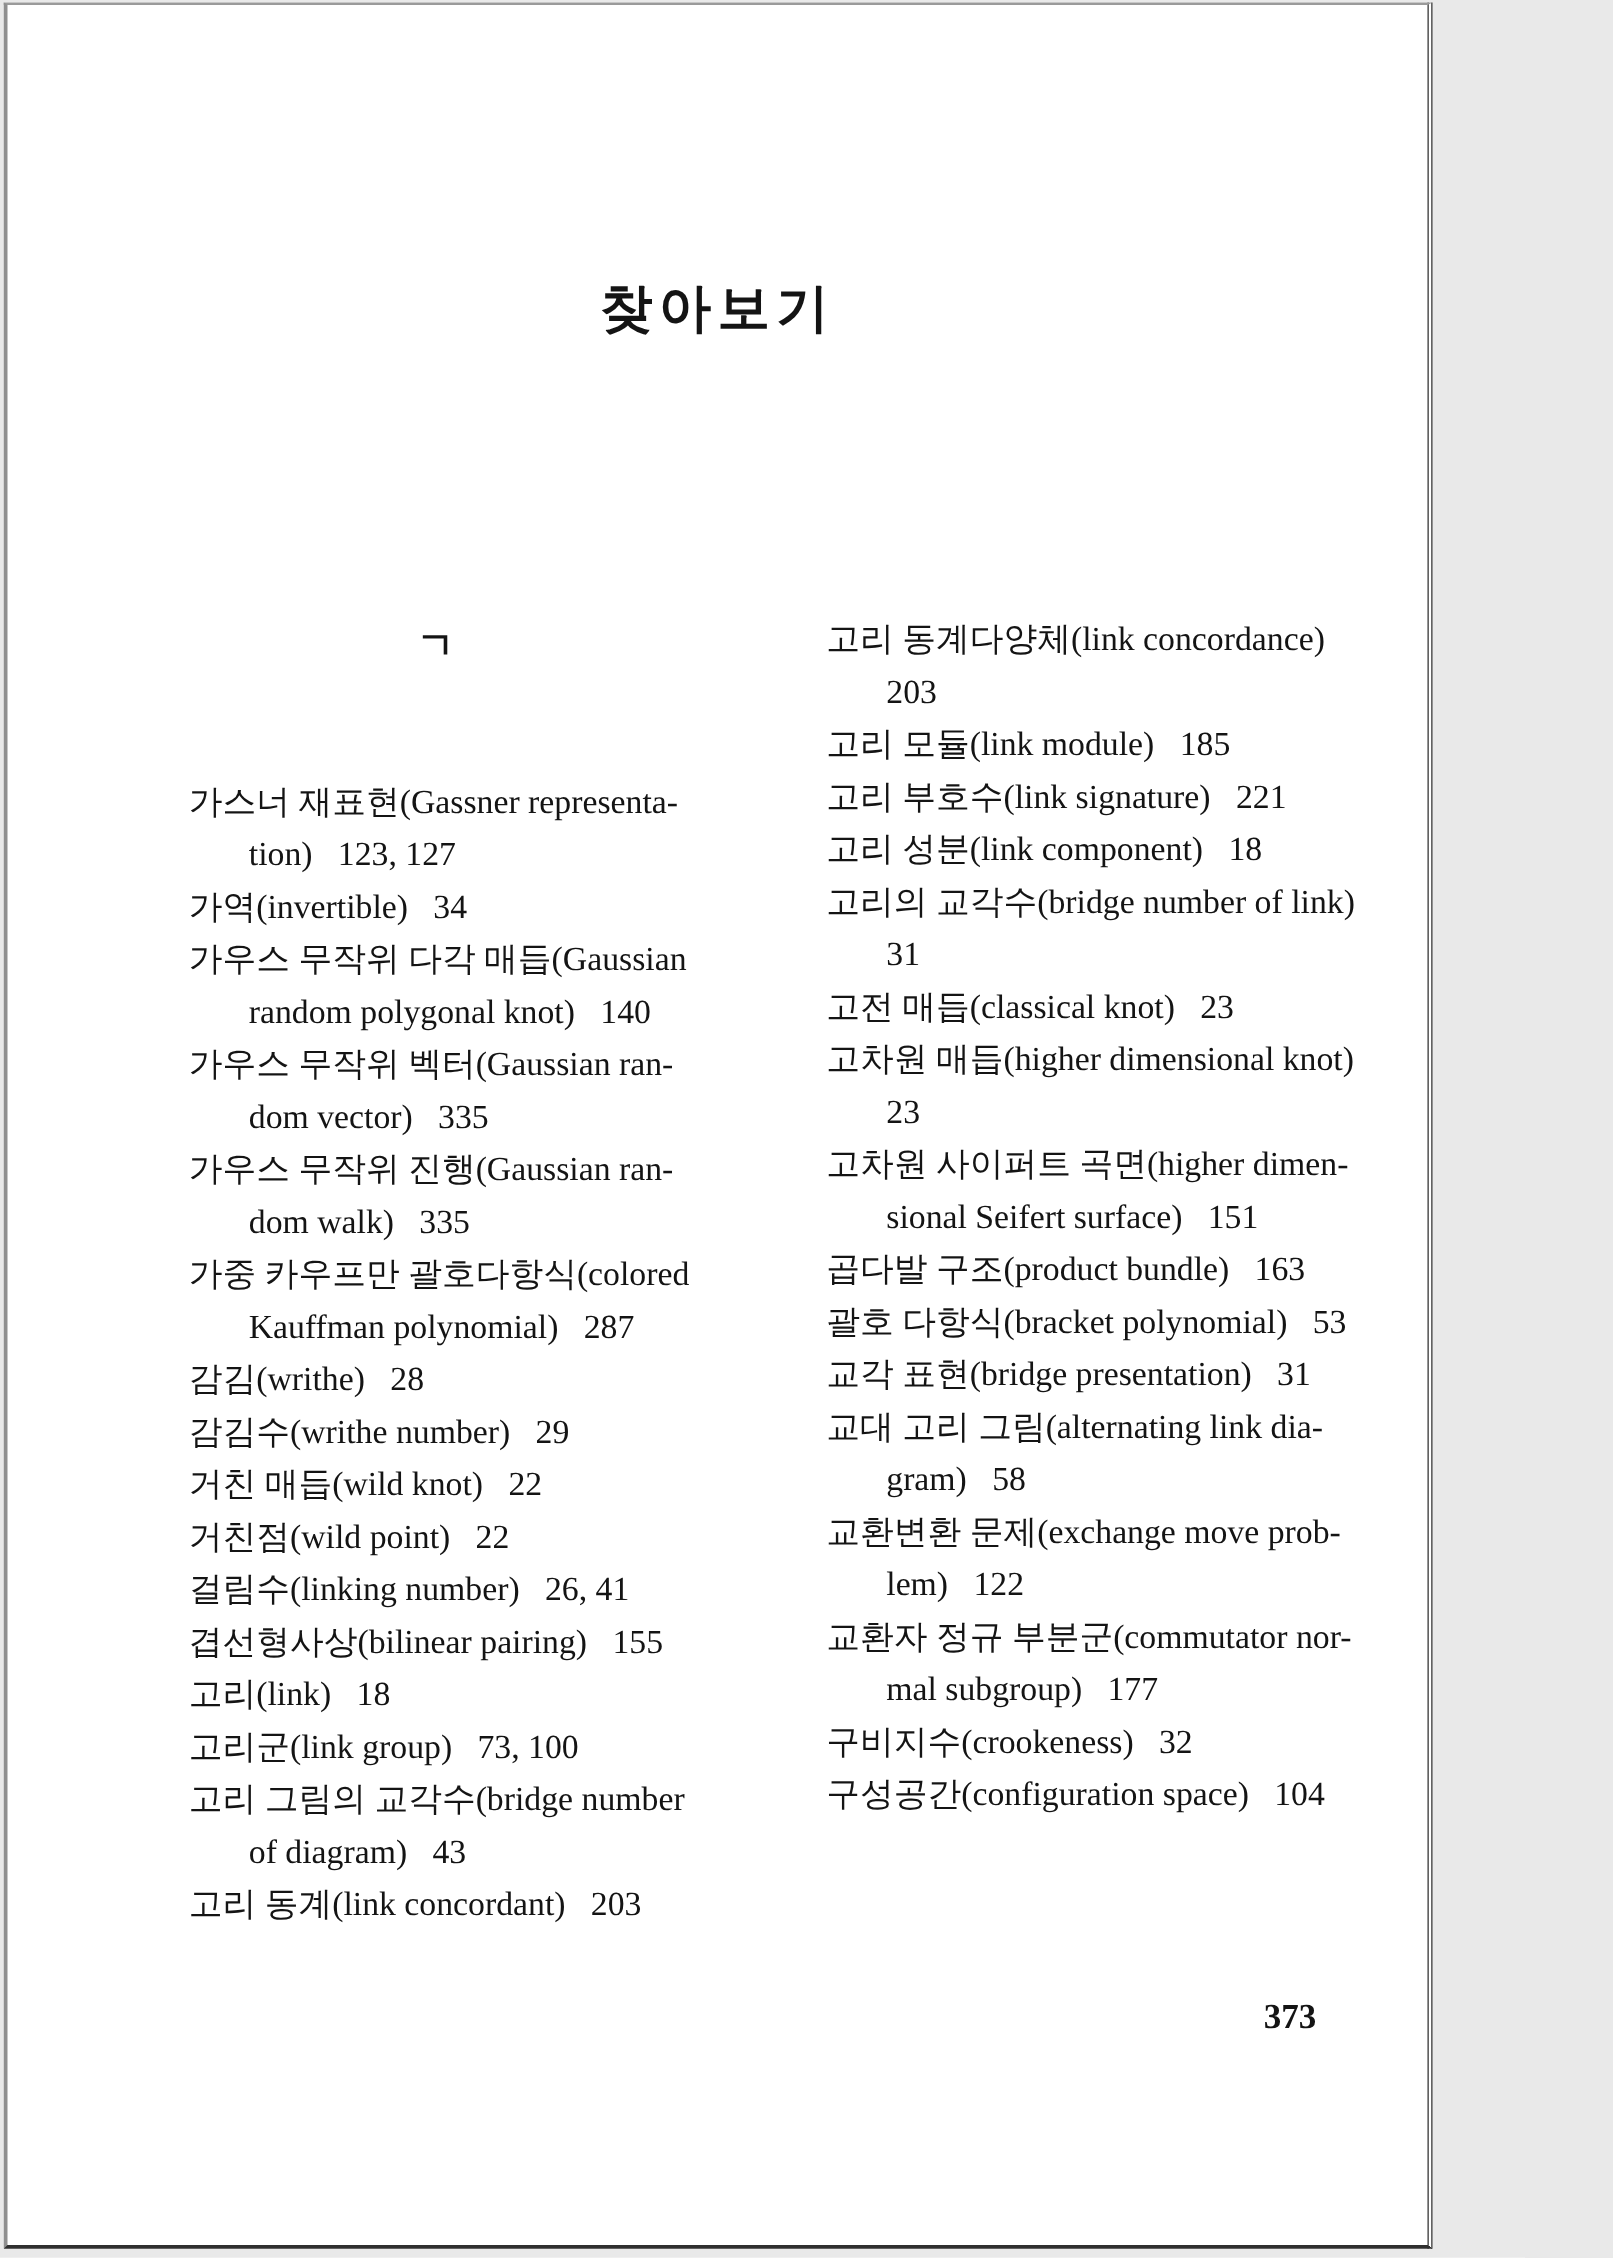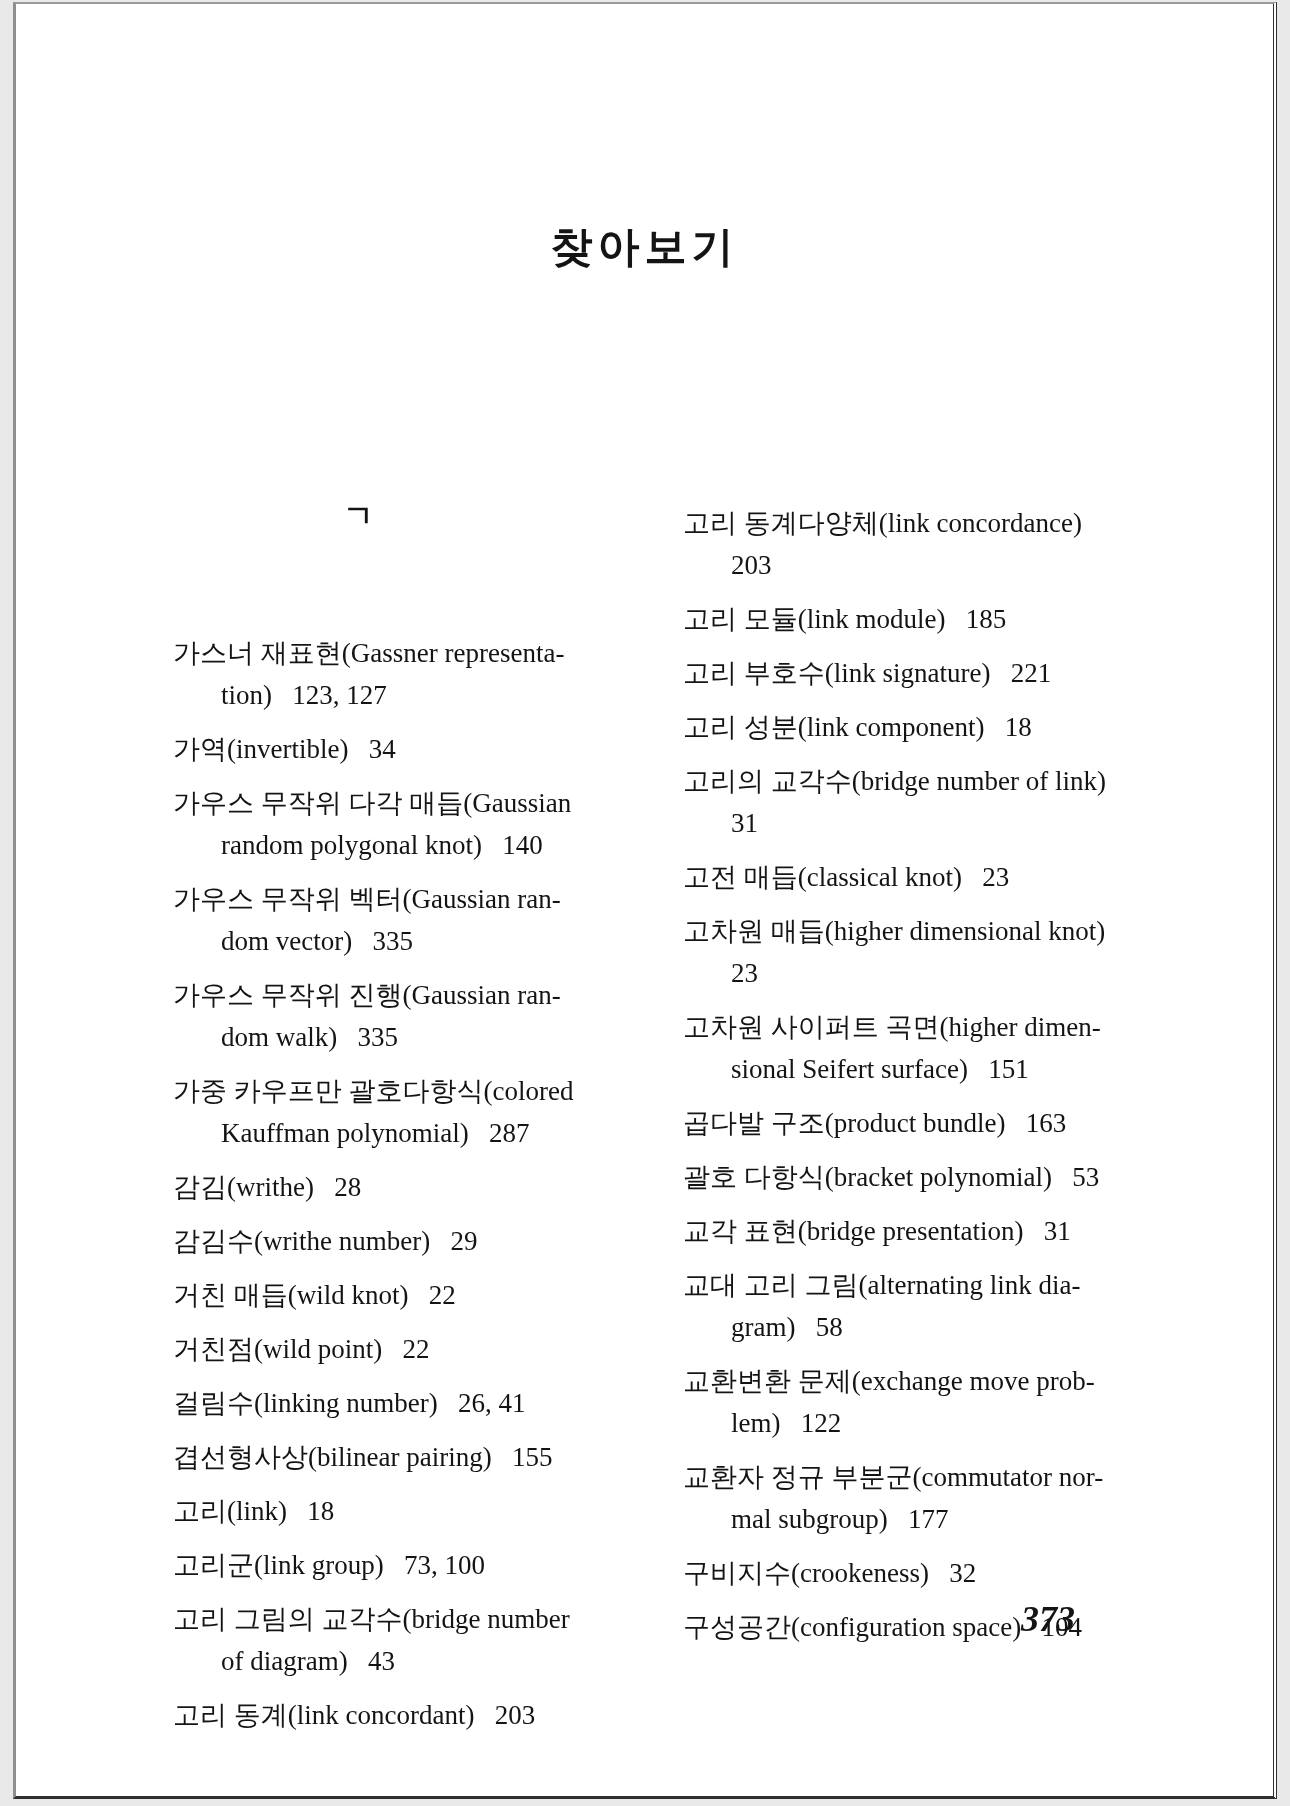--- a/index.html
+++ b/index.html
@@ -6,23 +6,23 @@
     margin: 0;
     padding: 0;
     width: 1290px;
     height: 1806px;
     background: #e9e9e9;
     overflow: hidden;
     font-family: "Liberation Serif", "DejaVu Serif", serif;
   }
   .scan-page {
     position: absolute;
-    left: 13px;
+    left: 3px;
     top: 2px;
-    width: 1264px;
+    width: 1143px;
     height: 1797px;
     box-sizing: border-box;
     background: #ffffff;
     border-top: 2px solid #9a9a9a;
     border-left: 3px solid #8f8f8f;
     border-right: 4px double #2f2f2f;
     border-bottom: 3px solid #2f2f2f;
     color: #141414;
   }
   .doc-title {
@@ -44,33 +44,32 @@
     font-size: 30px;
     font-weight: 700;
   }
   .index-column {
     position: absolute;
     font-size: 27px;
     line-height: 42px;
   }
   .index-column.left  { left: 145px; top: 616px; width: 430px; }
   .index-column.right { left: 655px; top: 486px; width: 450px; }
-  .entry { margin: 12px; }
+  .entry { margin: 0; }
   .line {
     white-space: pre;
     height: 42px;
   }
   .line.cont { padding-left: 48px; }
   .page-number {
     position: absolute;
     left: 1005px;
     top: 1594px;
-    font-size: 36px;
+    font-size: 28px;
     font-weight: 700;
-    font-style: italic;
   }
 </style>
 </head>
 <body>
 
 <div class="scan-page">
 
   <div class="doc-title">찾아보기</div>
 
   <div class="section-header">ㄱ</div>

